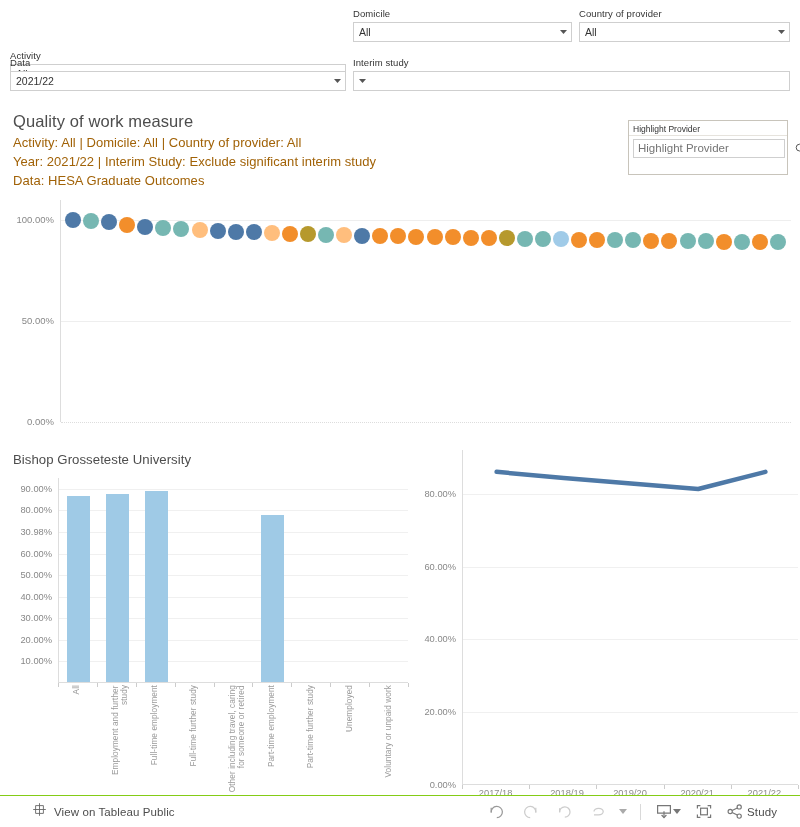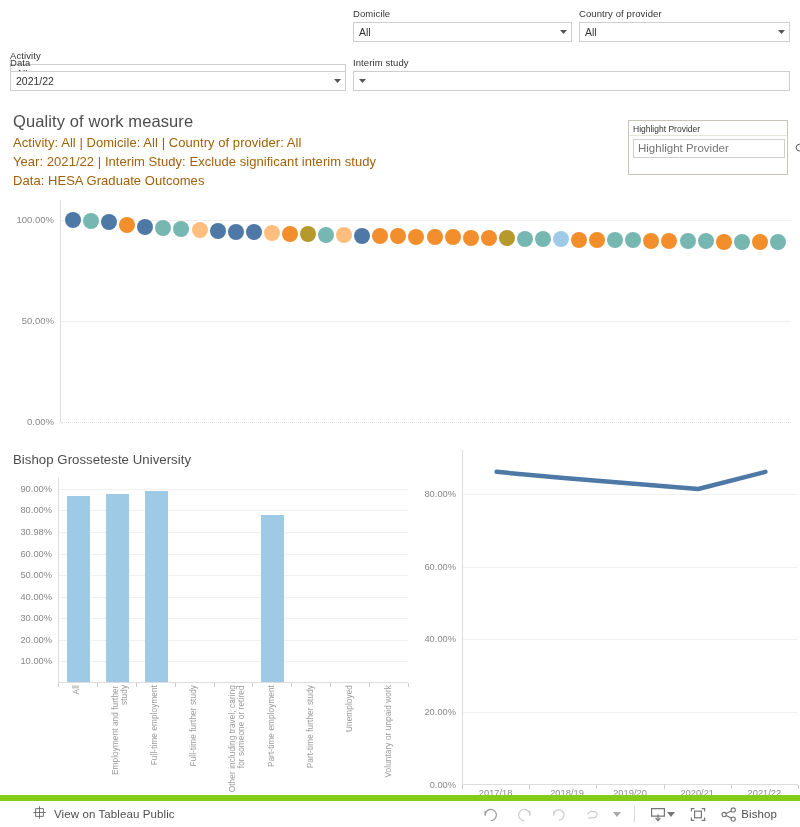--- a/index.html
+++ b/index.html
@@ -125,21 +125,21 @@
   .lp-xlabels { position:absolute; left:52px; top:348px; width:336px; height:14px; }
   .xlab {
     position:absolute; top:0; font-size:9.3px; color:#8c8c8c; line-height:11px;
     transform:translateX(-50%); white-space:nowrap;
   }
   .lp-xtick { position:absolute; width:1px; height:4px; background:#ccc; top:345px; }
 
   
   .toolbar {
     position:absolute; left:0; bottom:0; width:800px; height:32px;
-    background:#fff; border-top:6px solid #84cc16;
+    background:#fff; border-top:1px solid #84cc16;
     display:flex; align-items:center;
   }
   .tb-left { display:flex; align-items:center; margin-left:32px; }
   .tb-left .lbl { font-size:11.5px; color:#4d4d4d; margin-left:7px; letter-spacing:0.1px; }
   .tb-right { margin-left:auto; display:flex; align-items:center; margin-right:17px; gap:0px; }
   .tb-btn {
     width:34px; height:28px; display:flex; align-items:center; justify-content:center;
     background:transparent; border:0;
   }
   .tb-btn.wide { width:auto; padding:0 6px; }
@@ -446,18 +446,18 @@
       </div>
 
       <div class="tb-btn wide">
         <svg width="16" height="15" viewBox="0 0 16 15">
           <circle cx="12.2" cy="2.9" r="2.1" fill="none" stroke="#777" stroke-width="1.15"></circle>
           <circle cx="3.2" cy="7.5" r="2.1" fill="none" stroke="#777" stroke-width="1.15"></circle>
           <circle cx="12.2" cy="12.1" r="2.1" fill="none" stroke="#777" stroke-width="1.15"></circle>
           <line x1="5.1" y1="6.5" x2="10.3" y2="3.9" stroke="#777" stroke-width="1.15"></line>
           <line x1="5.1" y1="8.5" x2="10.3" y2="11.1" stroke="#777" stroke-width="1.15"></line>
         </svg>
-        <span class="tb-share-lbl">Bishop</span>
+        <span class="tb-share-lbl">Study</span>
       </div>
     </div>
   </div>
 
 </div>
 
 </body></html>

